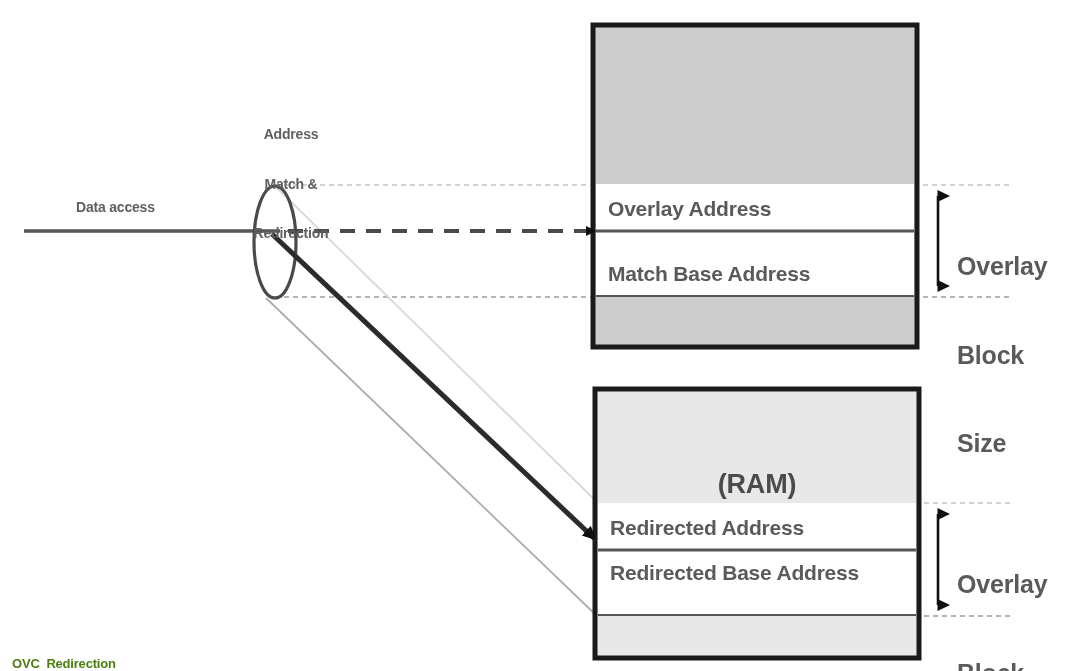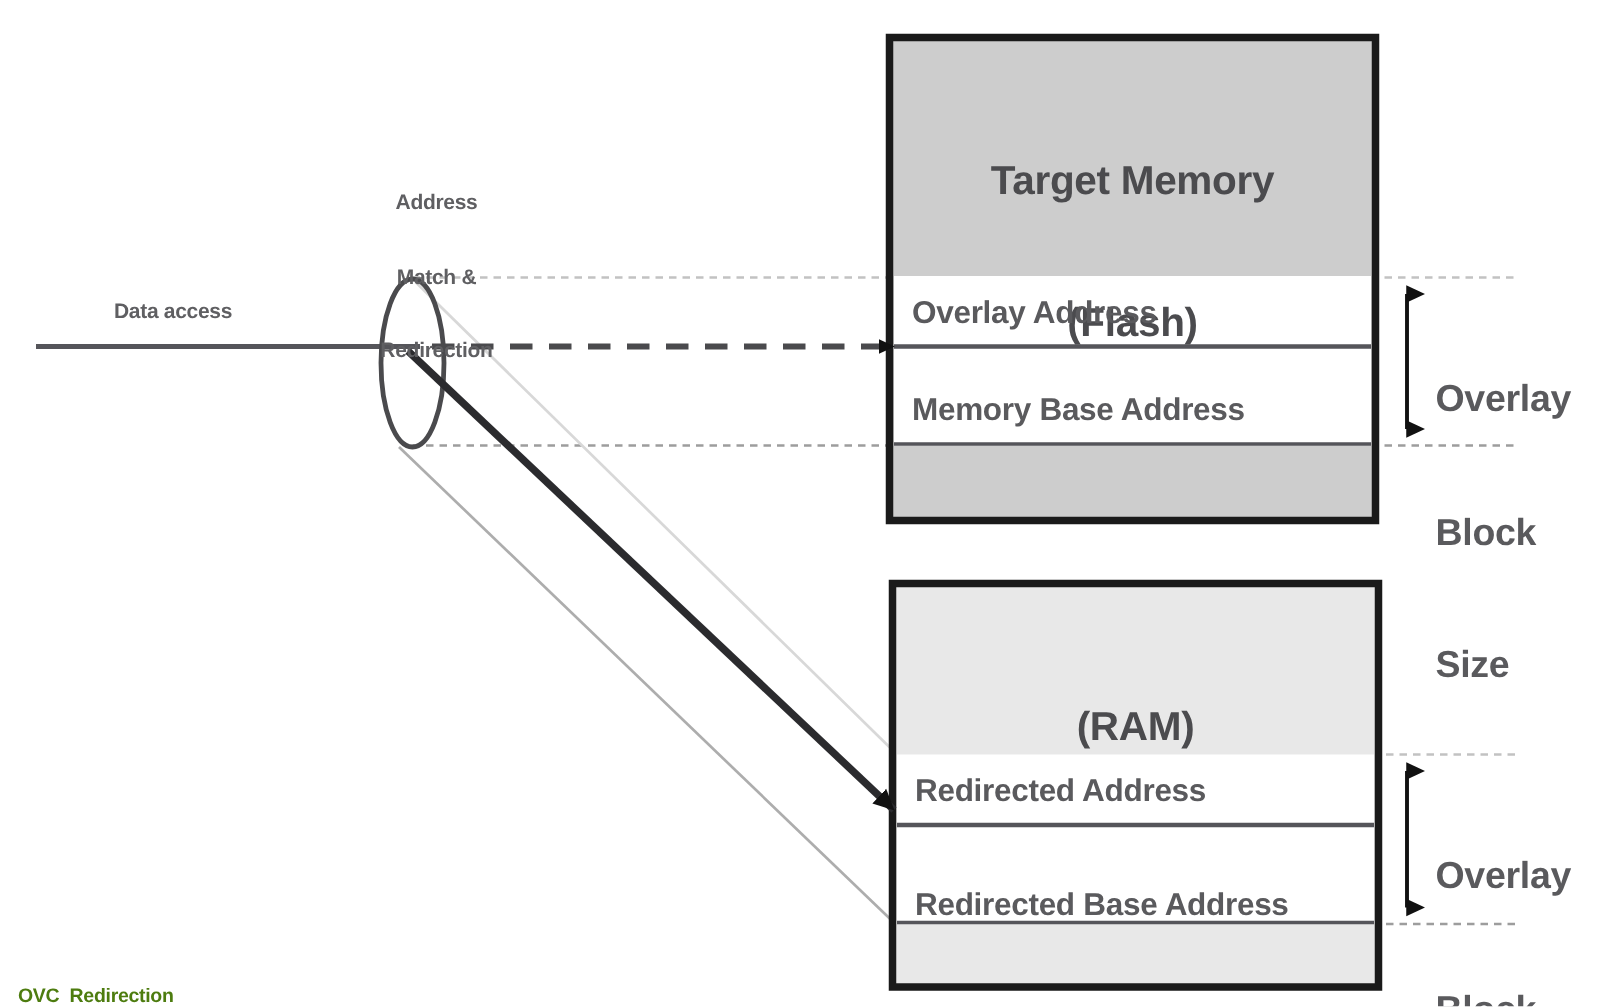--- a/index.html
+++ b/index.html
@@ -120,36 +120,32 @@
 
     <g>
       <line x1="938" y1="196" x2="938" y2="286" stroke="#111111" stroke-width="2.6" marker-start="url(#arrow-up-dim)" marker-end="url(#arrow-down-dim)"></line>
     </g>
 
     <g>
       <line x1="938" y1="514" x2="938" y2="605" stroke="#111111" stroke-width="2.6" marker-start="url(#arrow-up-dim)" marker-end="url(#arrow-down-dim)"></line>
     </g>
   </svg>
 
-  <div class="lbl box-title" style="left:593px; top:41px;">
-    <div>Target Memory</div>
-    <div>(Flash)</div>
-  </div>
 
   <div class="lbl band-label" style="left:608px; top:197px;">Overlay Address</div>
 
-  <div class="lbl band-label" style="left:608px; top:262px;">Memory Base Address</div>
+  <div class="lbl band-label" style="left:608px; top:262px;">Match Base Address</div>
 
   <div class="lbl box-title" style="left:595px; top:405px;">
     <div>(RAM)</div>
   </div>
 
   <div class="lbl band-label" style="left:610px; top:516px;">Redirected Address</div>
 
-  <div class="lbl band-label" style="left:610px; top:592px;">Redirected Base Address</div>
+  <div class="lbl band-label" style="left:610px; top:561px;">Redirected Base Address</div>
 
   <div class="lbl side-label" style="left:957px; top:193px;">
     <div>Overlay</div>
     <div>Block</div>
     <div>Size</div>
   </div>
 
   <div class="lbl side-label" style="left:957px; top:511px;">
     <div>Overlay</div>
     <div>Block</div>

